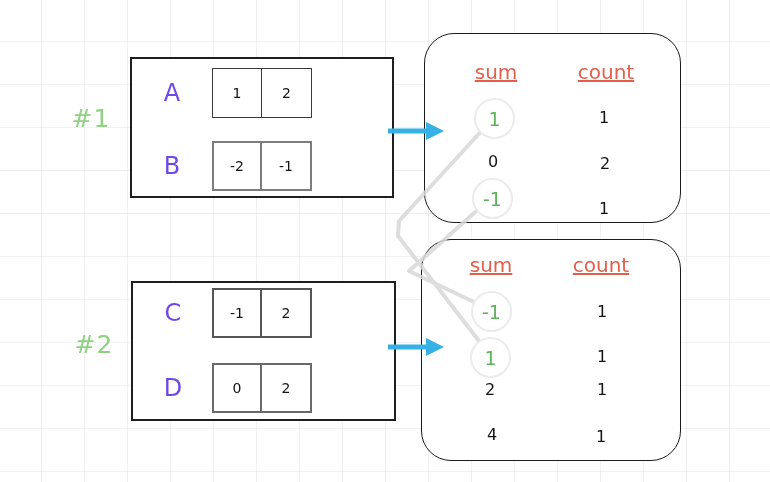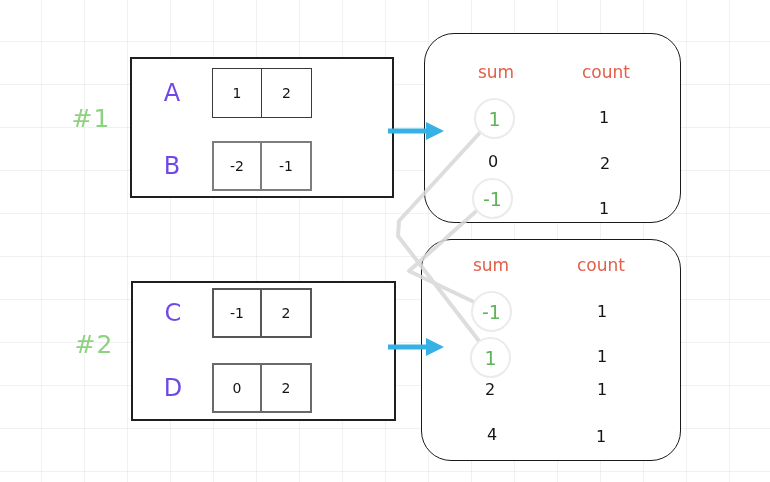--- a/index.html
+++ b/index.html
@@ -68,22 +68,23 @@
   }
   .bA .c{border:1.6px solid #3a3a3a;}
   .bA .c:last-child{border-left:none;}
   .bB .c{border:2.4px solid #7d7d7d;}
   .bB .c:last-child{border-left:none;}
   .bC .c{border:2px solid #565656;}
   .bC .c:last-child{border-left:none;}
   .bD .c{border:2px solid #6a6a6a;}
   .bD .c:last-child{border-left:none;}
   .hdr{
-    font-size:17px;
+    font-size:20px;
     color:#e2604b;
+    text-decoration:underline;
   }
   .circle{
     position:absolute;
     width:41px;height:41px;
     border:2px solid #ebebeb;
     border-radius:50%;
     box-sizing:border-box;
     background:#fff;
     display:flex;align-items:center;justify-content:center;
     font-size:19px;

